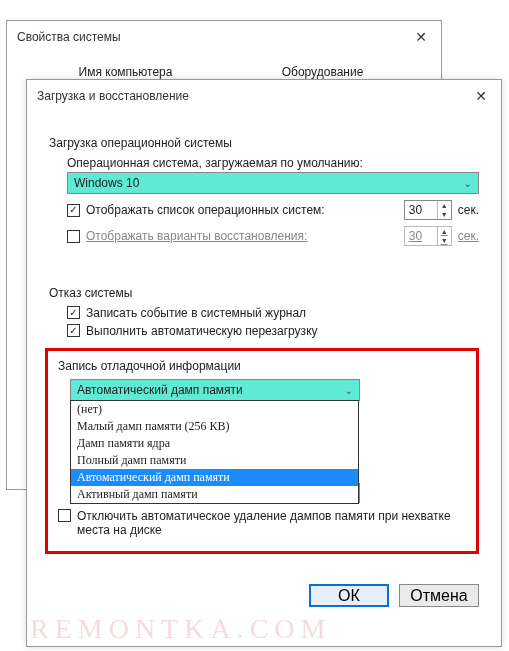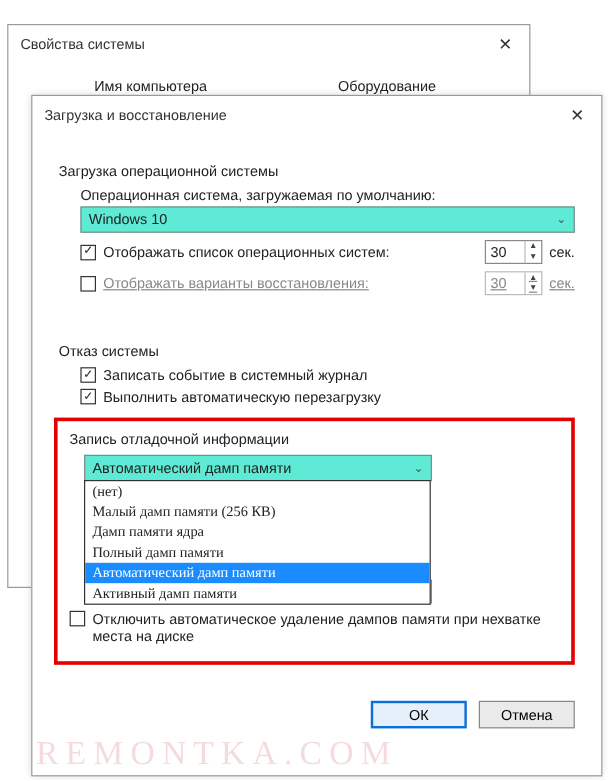--- a/index.html
+++ b/index.html
@@ -109,21 +109,21 @@
   }
   .below-dropdown { margin-left: 12px; }
   .buttons-row {
     display: flex; justify-content: flex-end; gap: 10px;
     padding: 10px 22px 0 0;
     margin-top: auto;
   }
   .btn {
     min-width: 80px; height: 23px;
     border: 1px solid #888; background: #eaeaea;
-    font-size: 12px; text-align: center;
+    font-size: 16px; text-align: center;
     display:flex; align-items:center; justify-content:center;
   }
   .btn.default { border: 2px solid #0a6fd8; background:#e6f0fb;}
   .watermark {
     position: absolute;
     left: 30px; bottom: 6px;
     font-size: 28px;
     letter-spacing: 6px;
     font-family: Georgia, serif;
     color: rgba(200,60,60,0.18);

